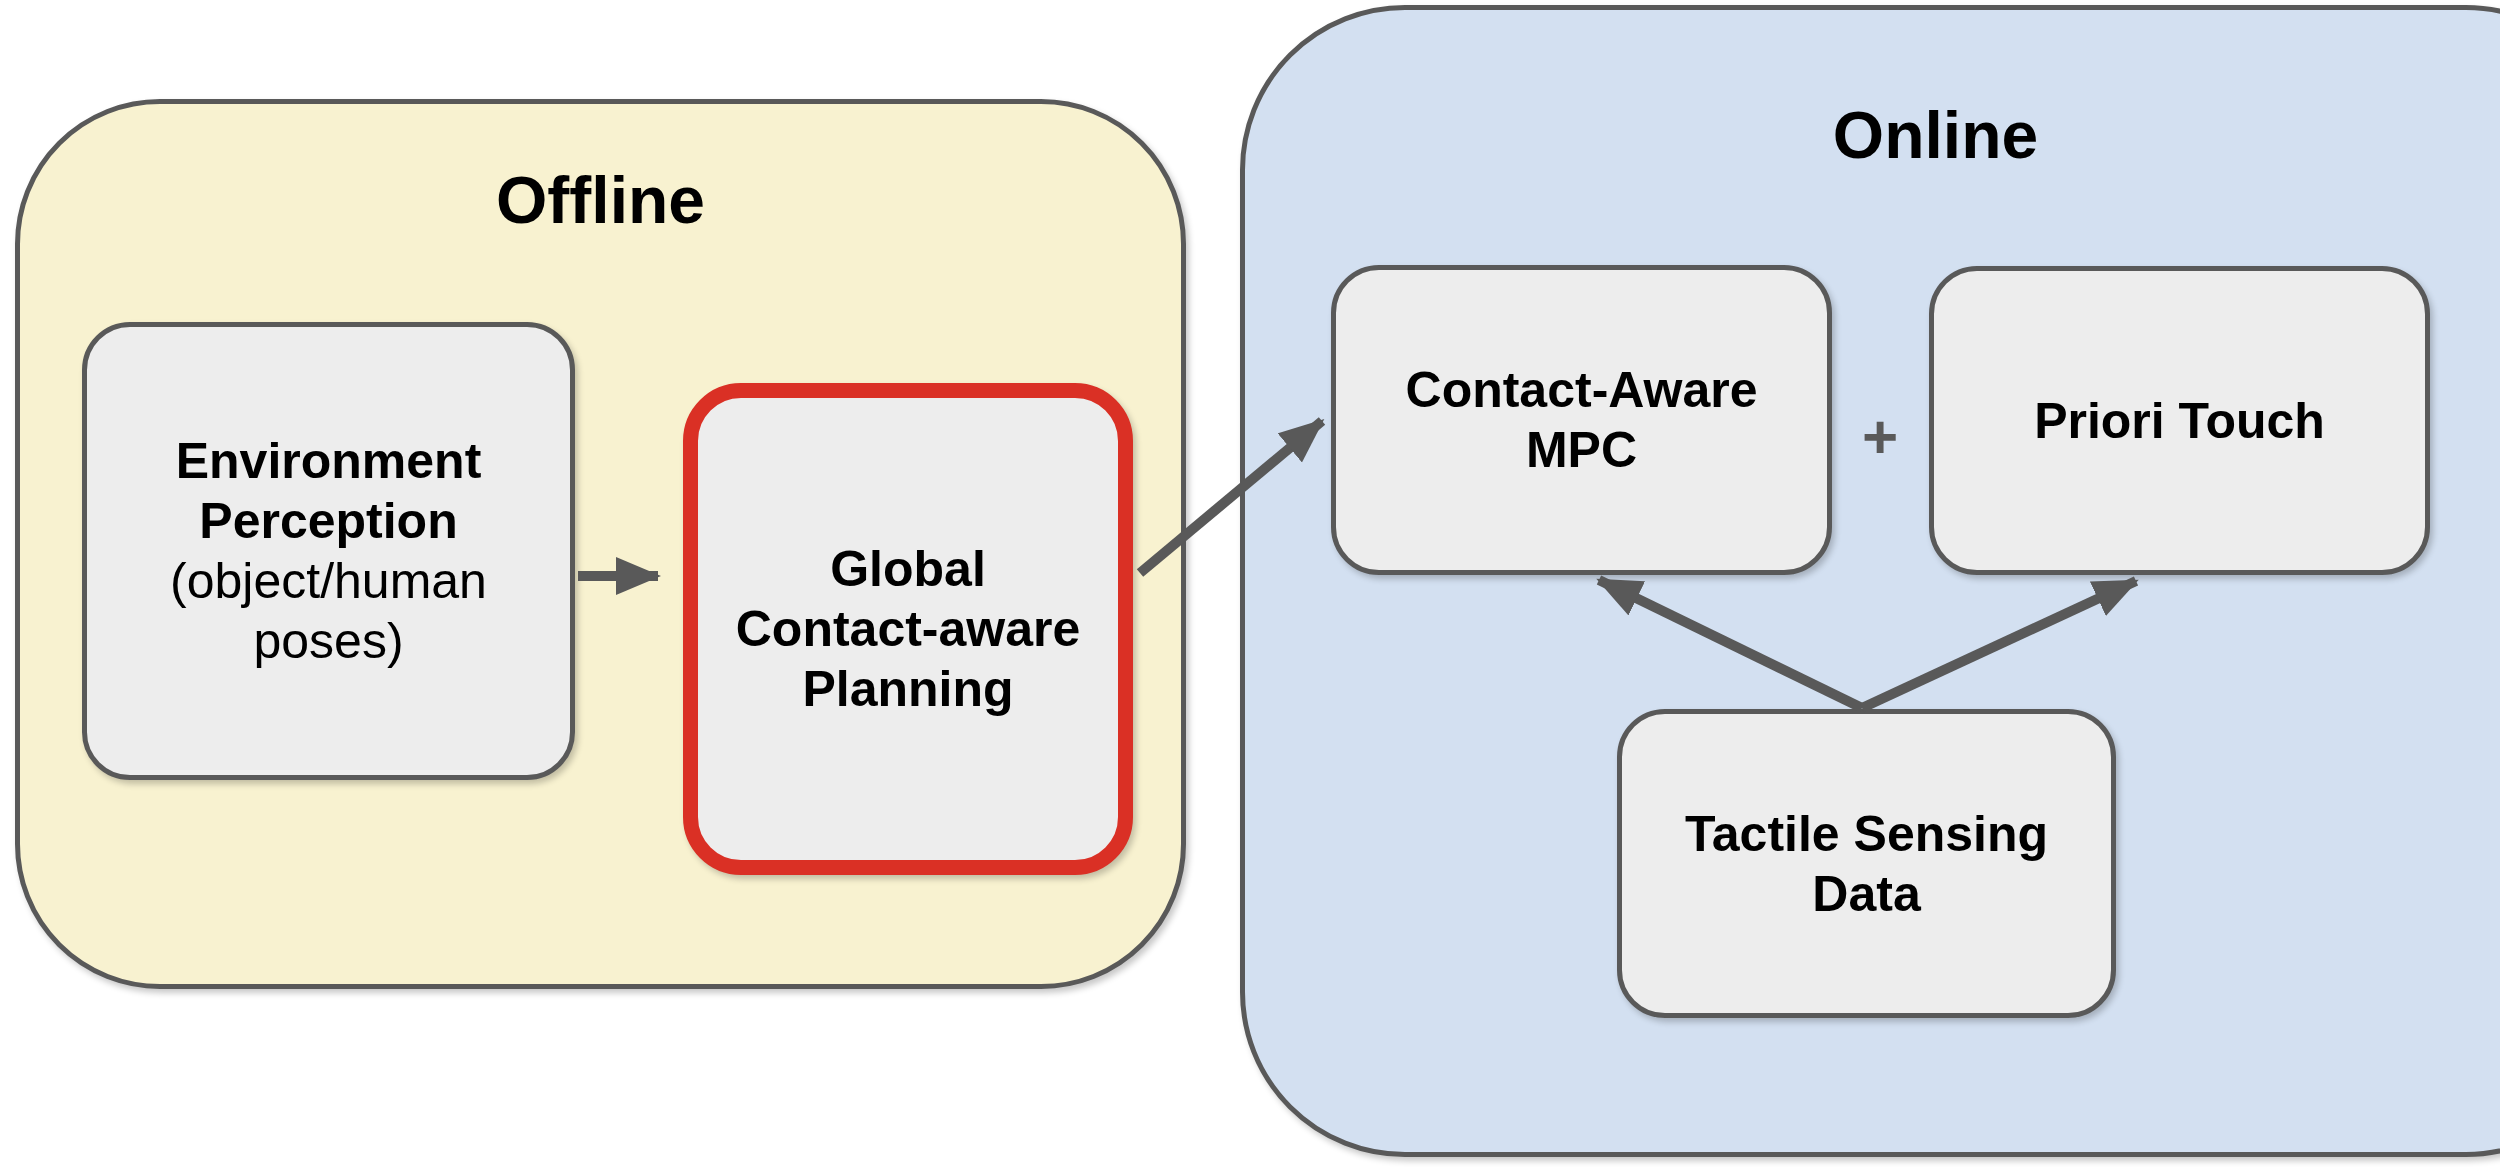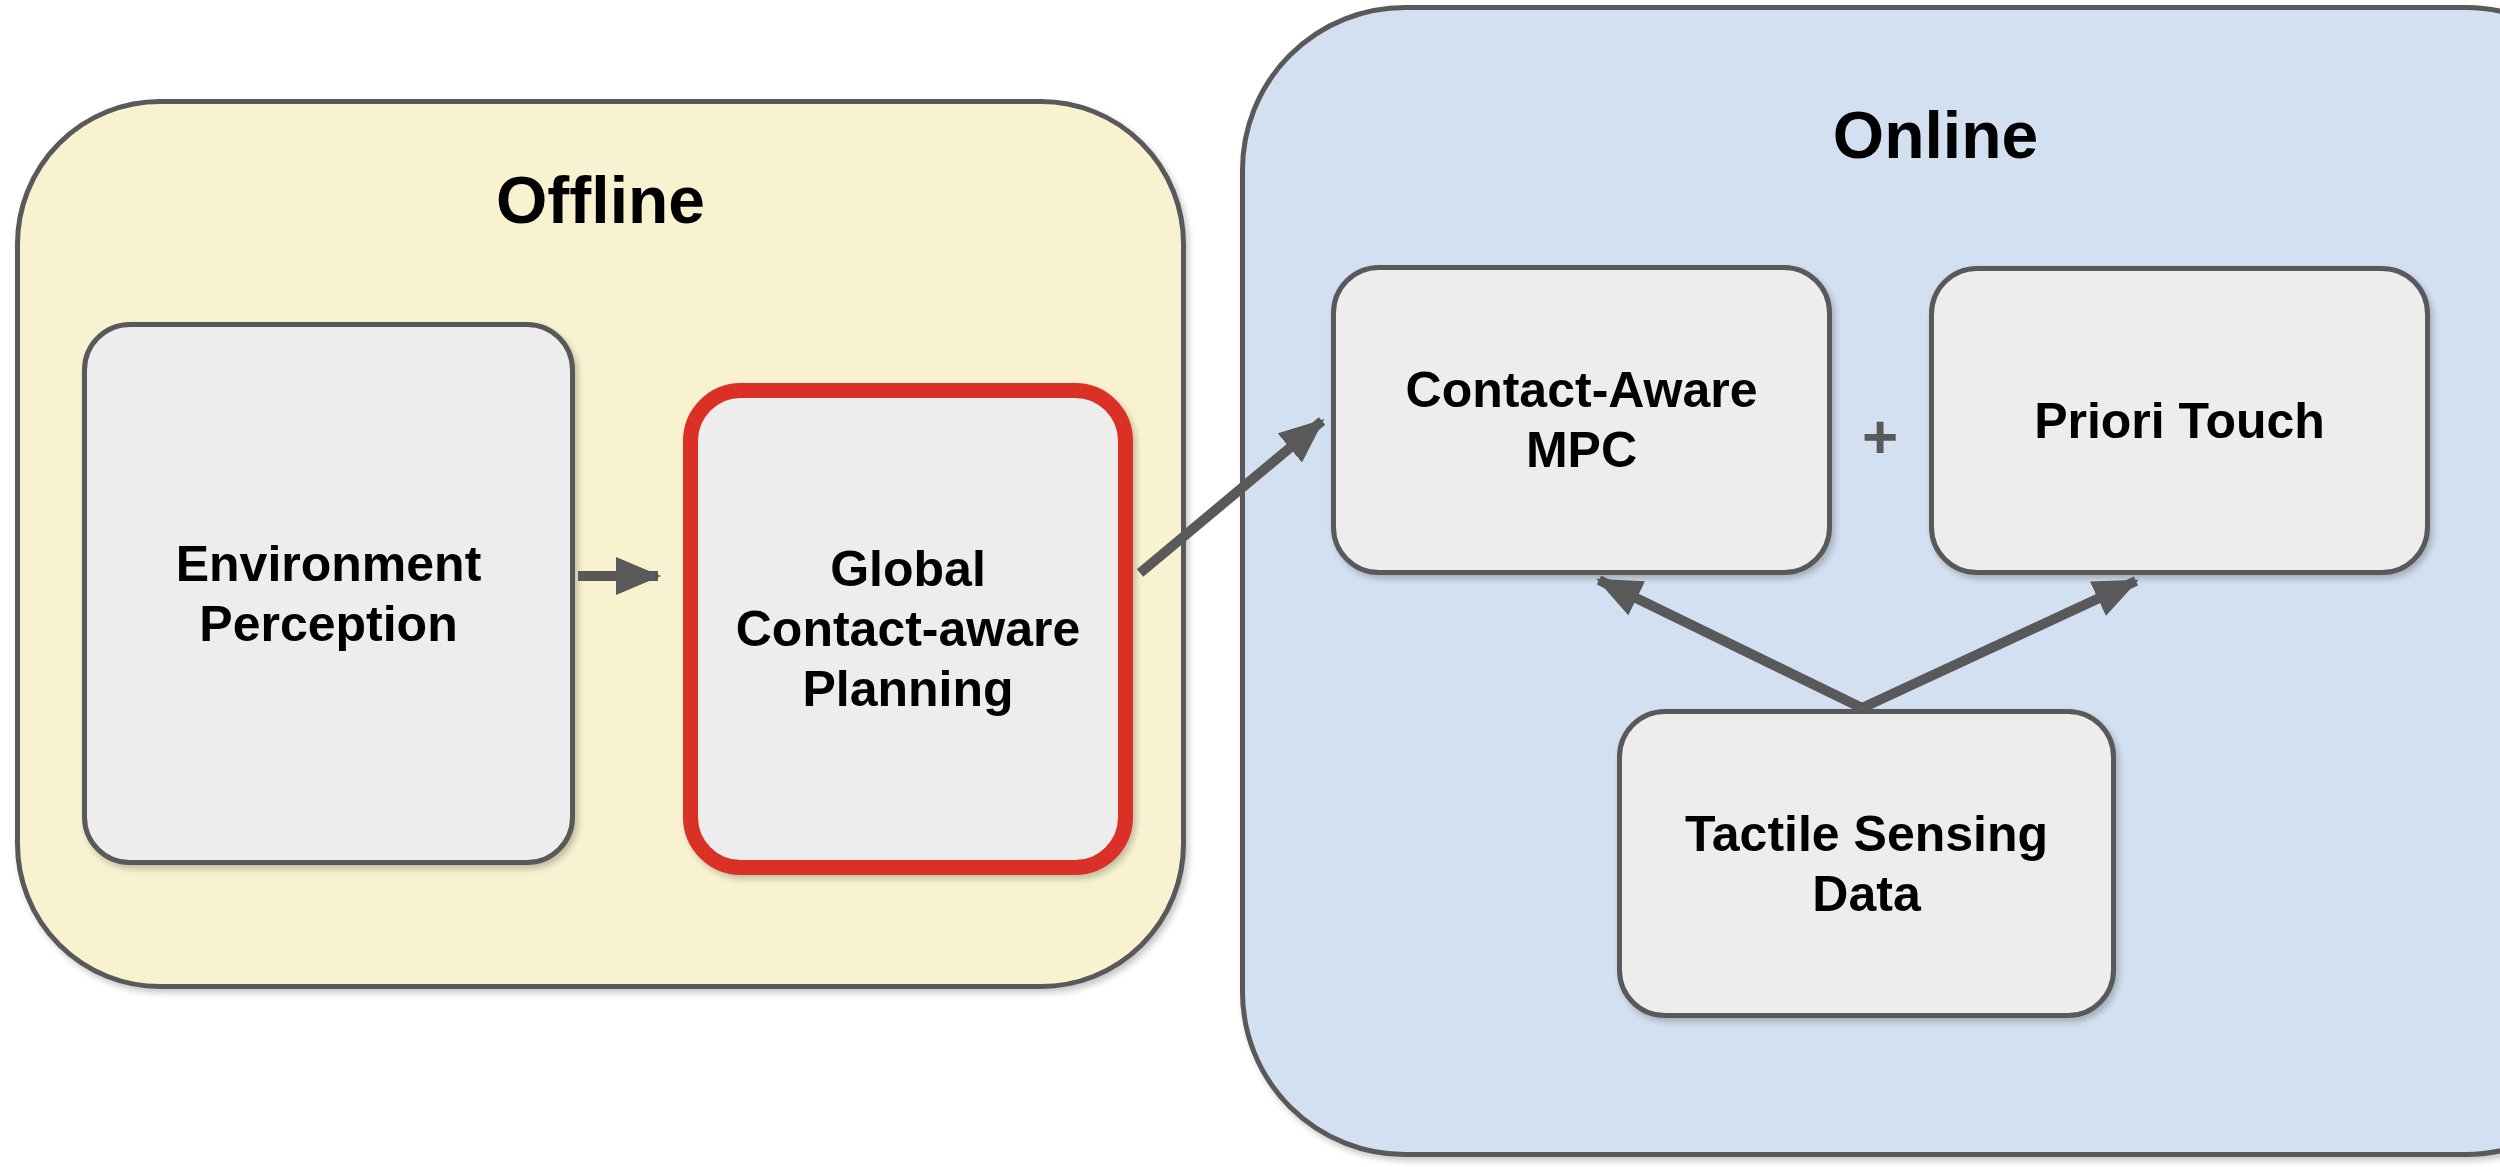--- a/index.html
+++ b/index.html
@@ -65,21 +65,21 @@
     justify-content: center;
     text-align: center;
     font-size: 50px;
     line-height: 1.2;
     white-space: pre-line;
     z-index: 2;
   }
   .node .bold { font-weight: bold; }
   .node .reg  { font-weight: normal; }
 
-  .node-ep      { left: 82px;   top: 322px; width: 493px; height: 543px; }
+  .node-ep      { left: 82px;   top: 322px; width: 493px; height: 458px; }
   .node-global  { left: 683px;  top: 383px; width: 450px; height: 492px;
                   border-width: 15px; border-radius: 58px; }
   .node-mpc     { left: 1331px; top: 265px; width: 501px; height: 310px; }
   .node-priori  { left: 1929px; top: 266px; width: 501px; height: 309px; }
   .node-tactile { left: 1617px; top: 709px; width: 499px; height: 309px; }
 
   .plus {
     position: absolute;
     left: 1840px;
     top: 400px;
@@ -108,20 +108,22 @@
     <h2 class="group-title">Offline</h2>
   </section>
 
   <section class="group group-online" style="background: rgb(211, 224, 241); border-color: rgb(89, 89, 89);">
     <h2 class="group-title">Online</h2>
   </section>
 
   <div class="node node-ep" style="background: rgb(237, 237, 237); border-color: rgb(89, 89, 89);">
     <span class="bold">Environment
 Perception</span>
+    <span class="reg">(object/human
+poses)</span>
   </div>
 
   <div class="node node-global" style="background: rgb(237, 237, 237); border-color: rgb(218, 48, 37);">
     <span class="bold">Global
 Contact-aware
 Planning</span>
   </div>
 
   <div class="node node-mpc" style="background: rgb(237, 237, 237); border-color: rgb(89, 89, 89);">
     <span class="bold">Contact-Aware

